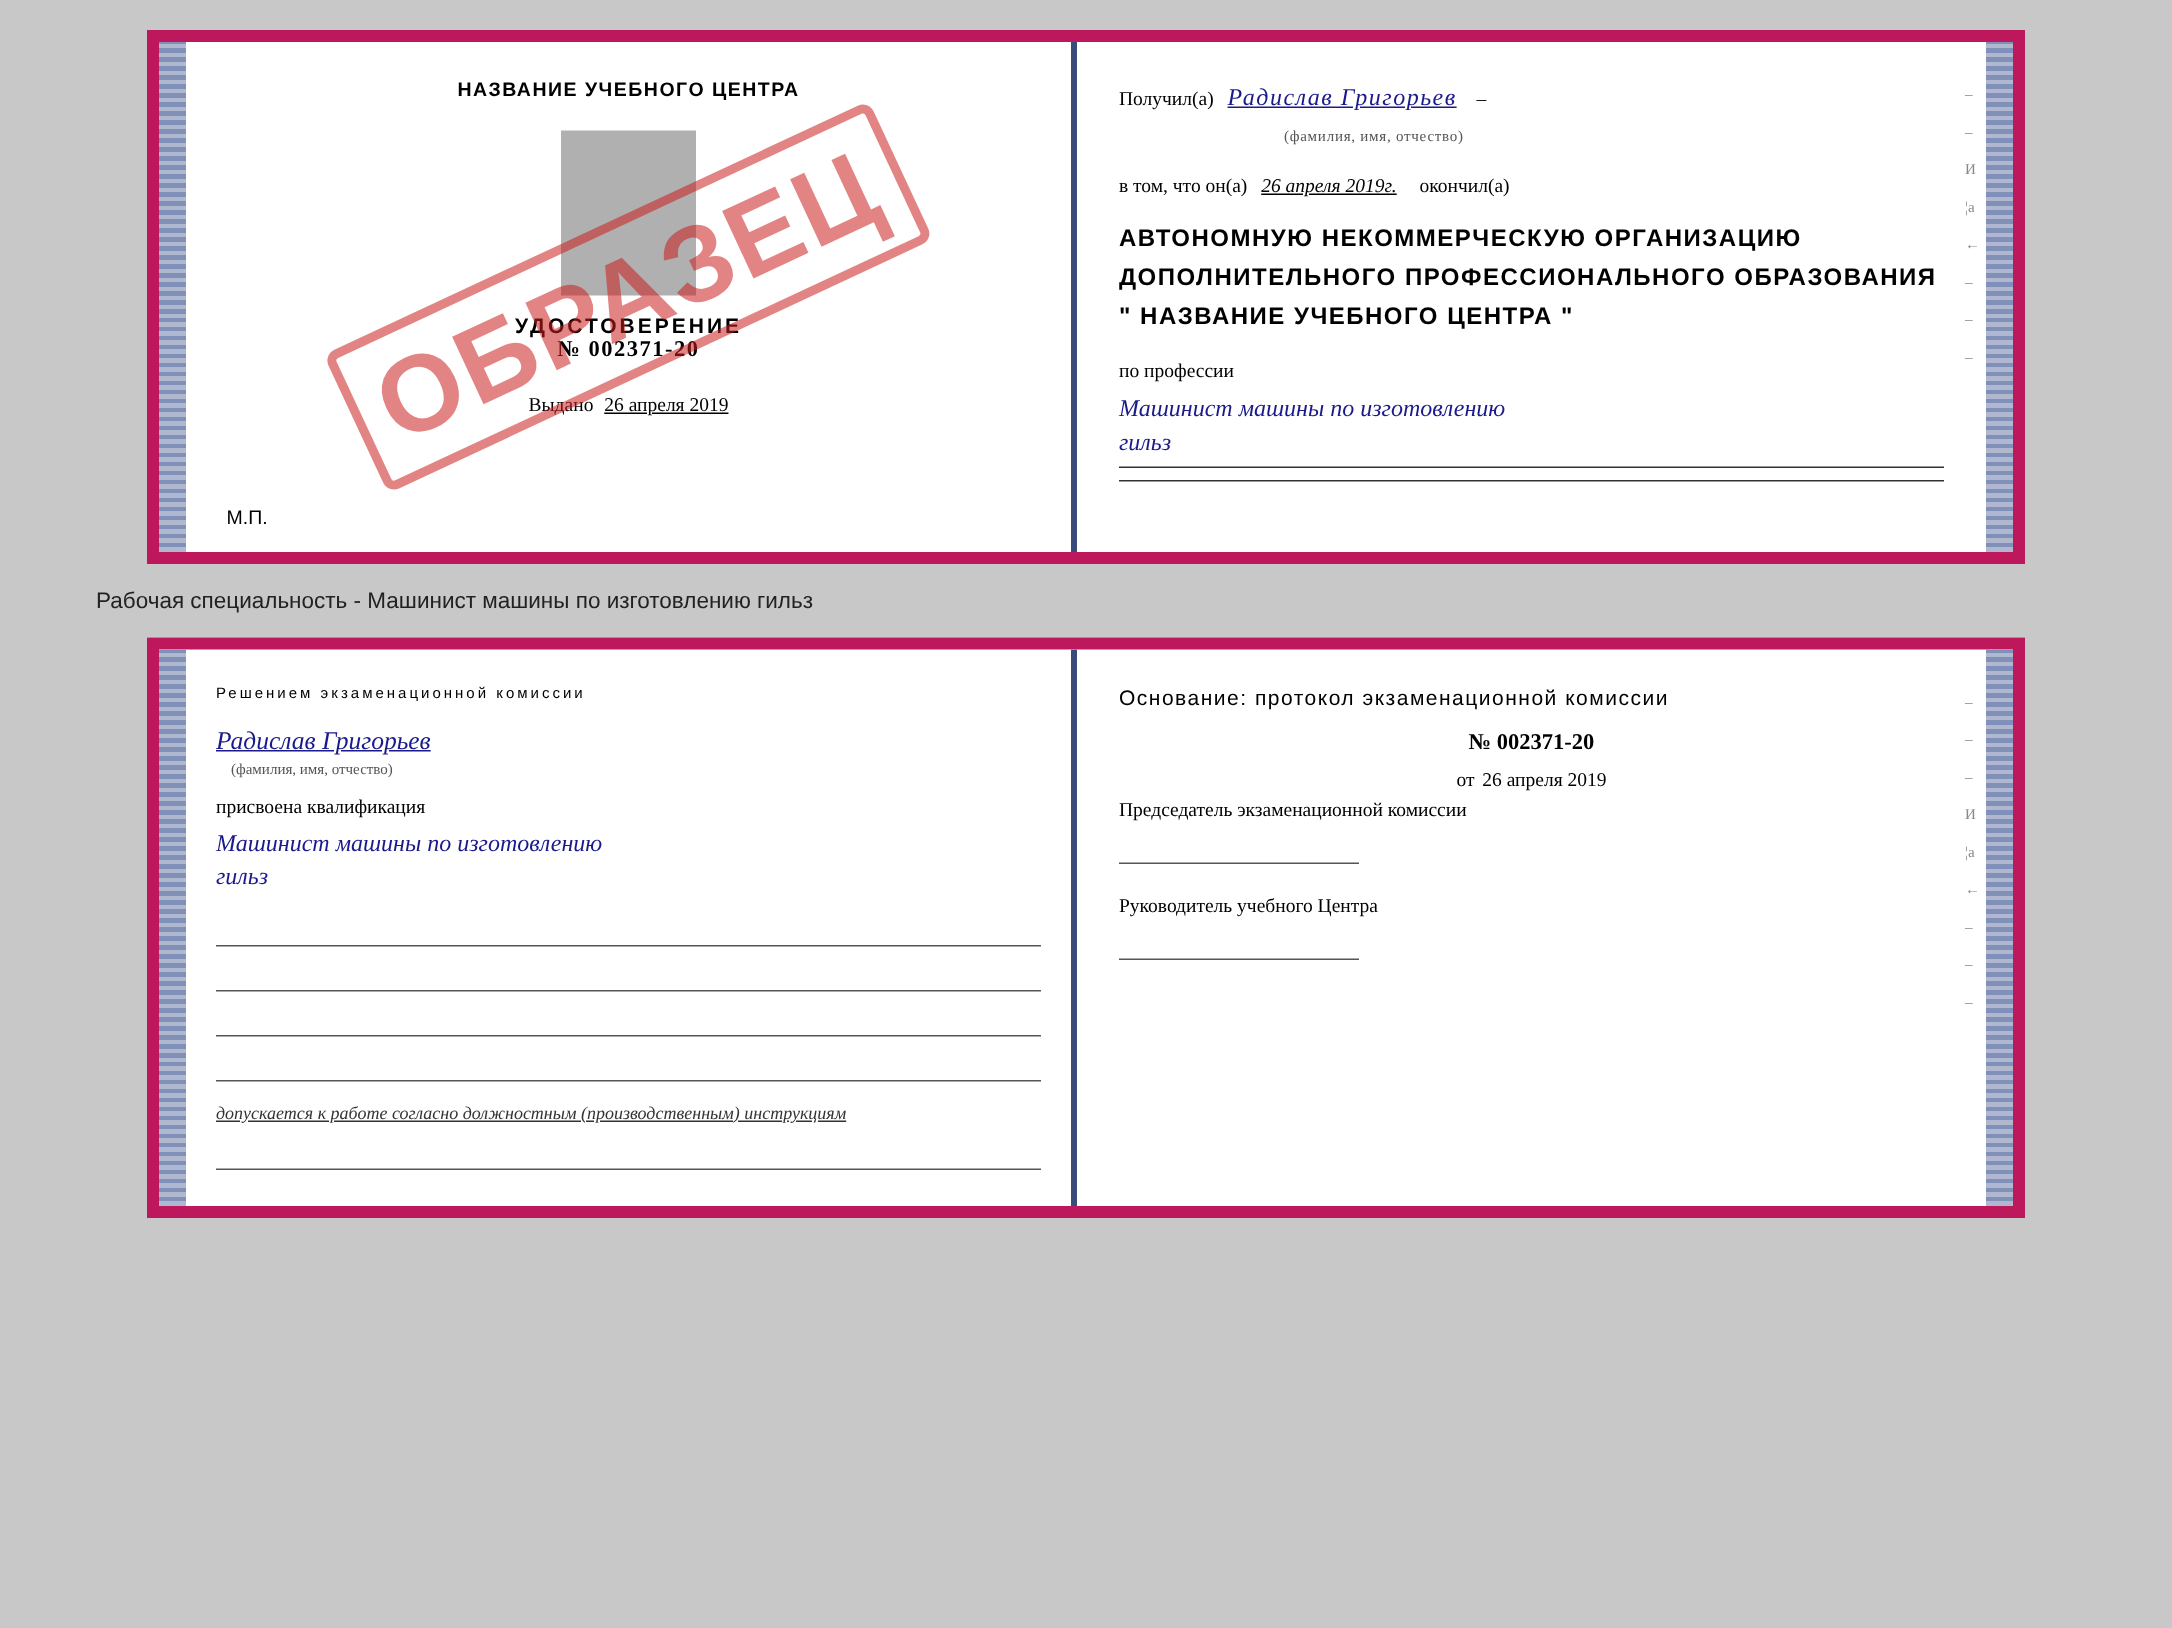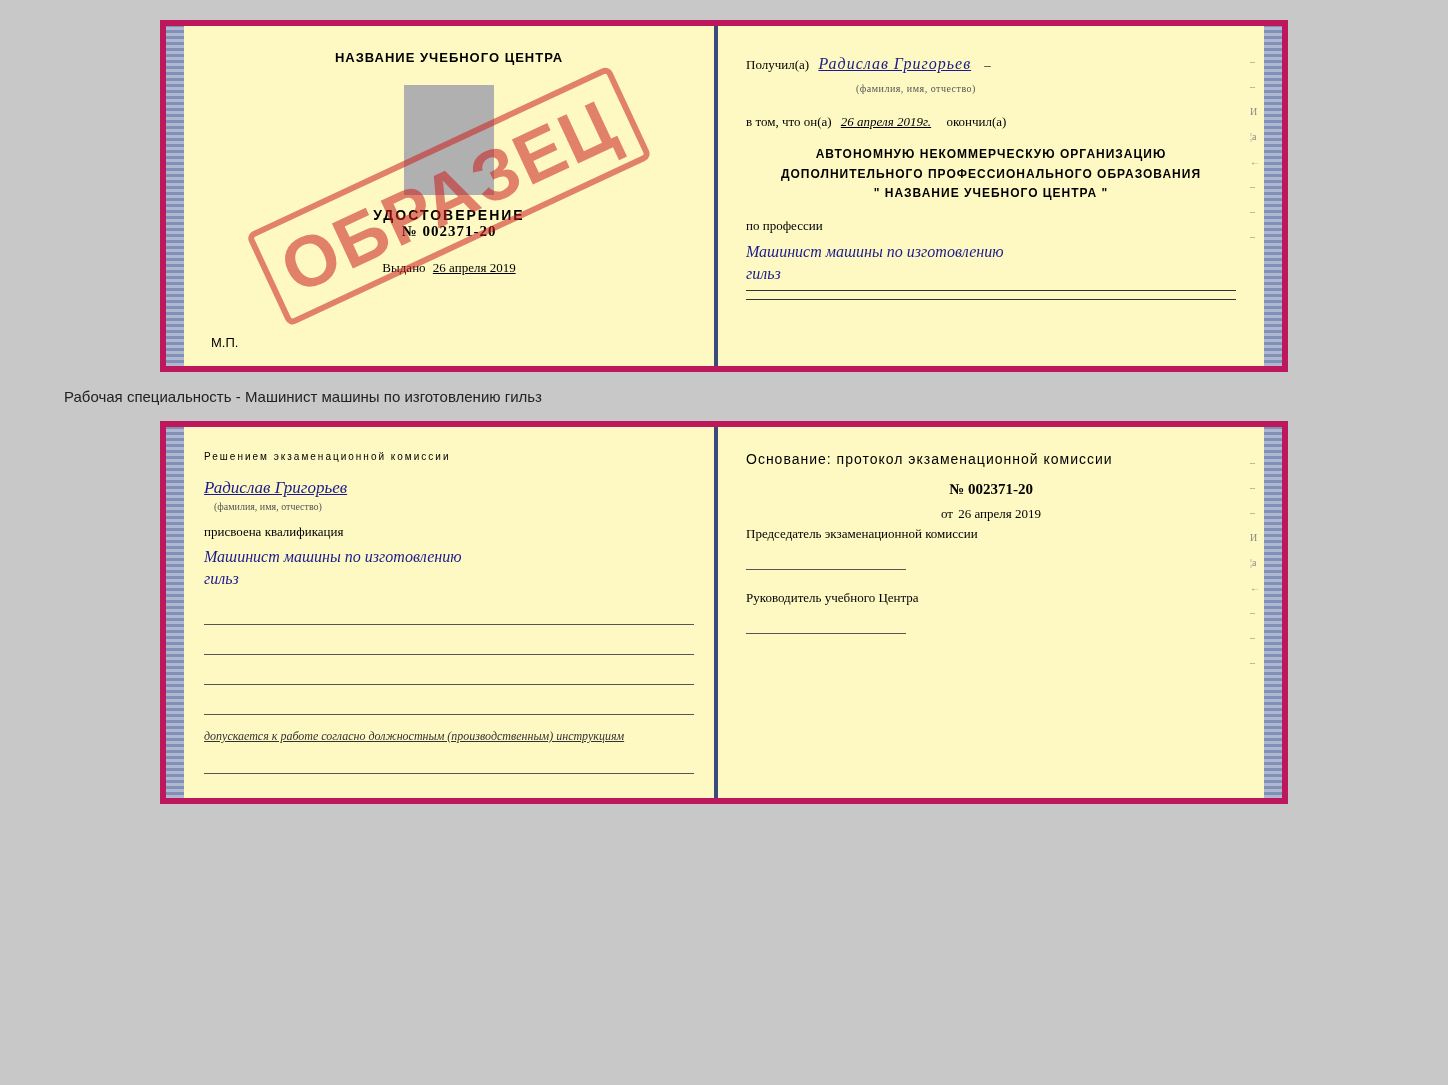--- a/index.html
+++ b/index.html
@@ -10,23 +10,23 @@
       min-height: 1085px;
       display: flex;
       flex-direction: column;
       align-items: center;
       padding: 20px;
       gap: 16px;
     }
 
     .document-page {
       display: flex;
-      width: 1128px;
-      border: 6px solid #be185d;
-      background: #fef9c3;
+      width: 1252px;
+      border: 8px solid #be185d;
+      background: #ffffff;
       position: relative;
       overflow: hidden;
     }
 
     
     .page-left {
       flex: 1;
       border-right: 4px solid #3a4a7a;
       padding: 24px 20px;
       position: relative;
@@ -172,22 +172,22 @@
       margin: 12px 0;
       font-size: 13px;
     }
 
     .date-value {
       font-style: italic;
       text-decoration: underline;
     }
 
     .org-block {
-      text-align: center;
-      font-size: 12px;
+      text-align: left;
+      font-size: 16px;
       font-weight: bold;
       letter-spacing: 1px;
       line-height: 1.6;
       margin: 10px 0;
       font-family: Arial, sans-serif;
     }
 
     .profession-label {
       font-size: 13px;
       margin-top: 12px;

